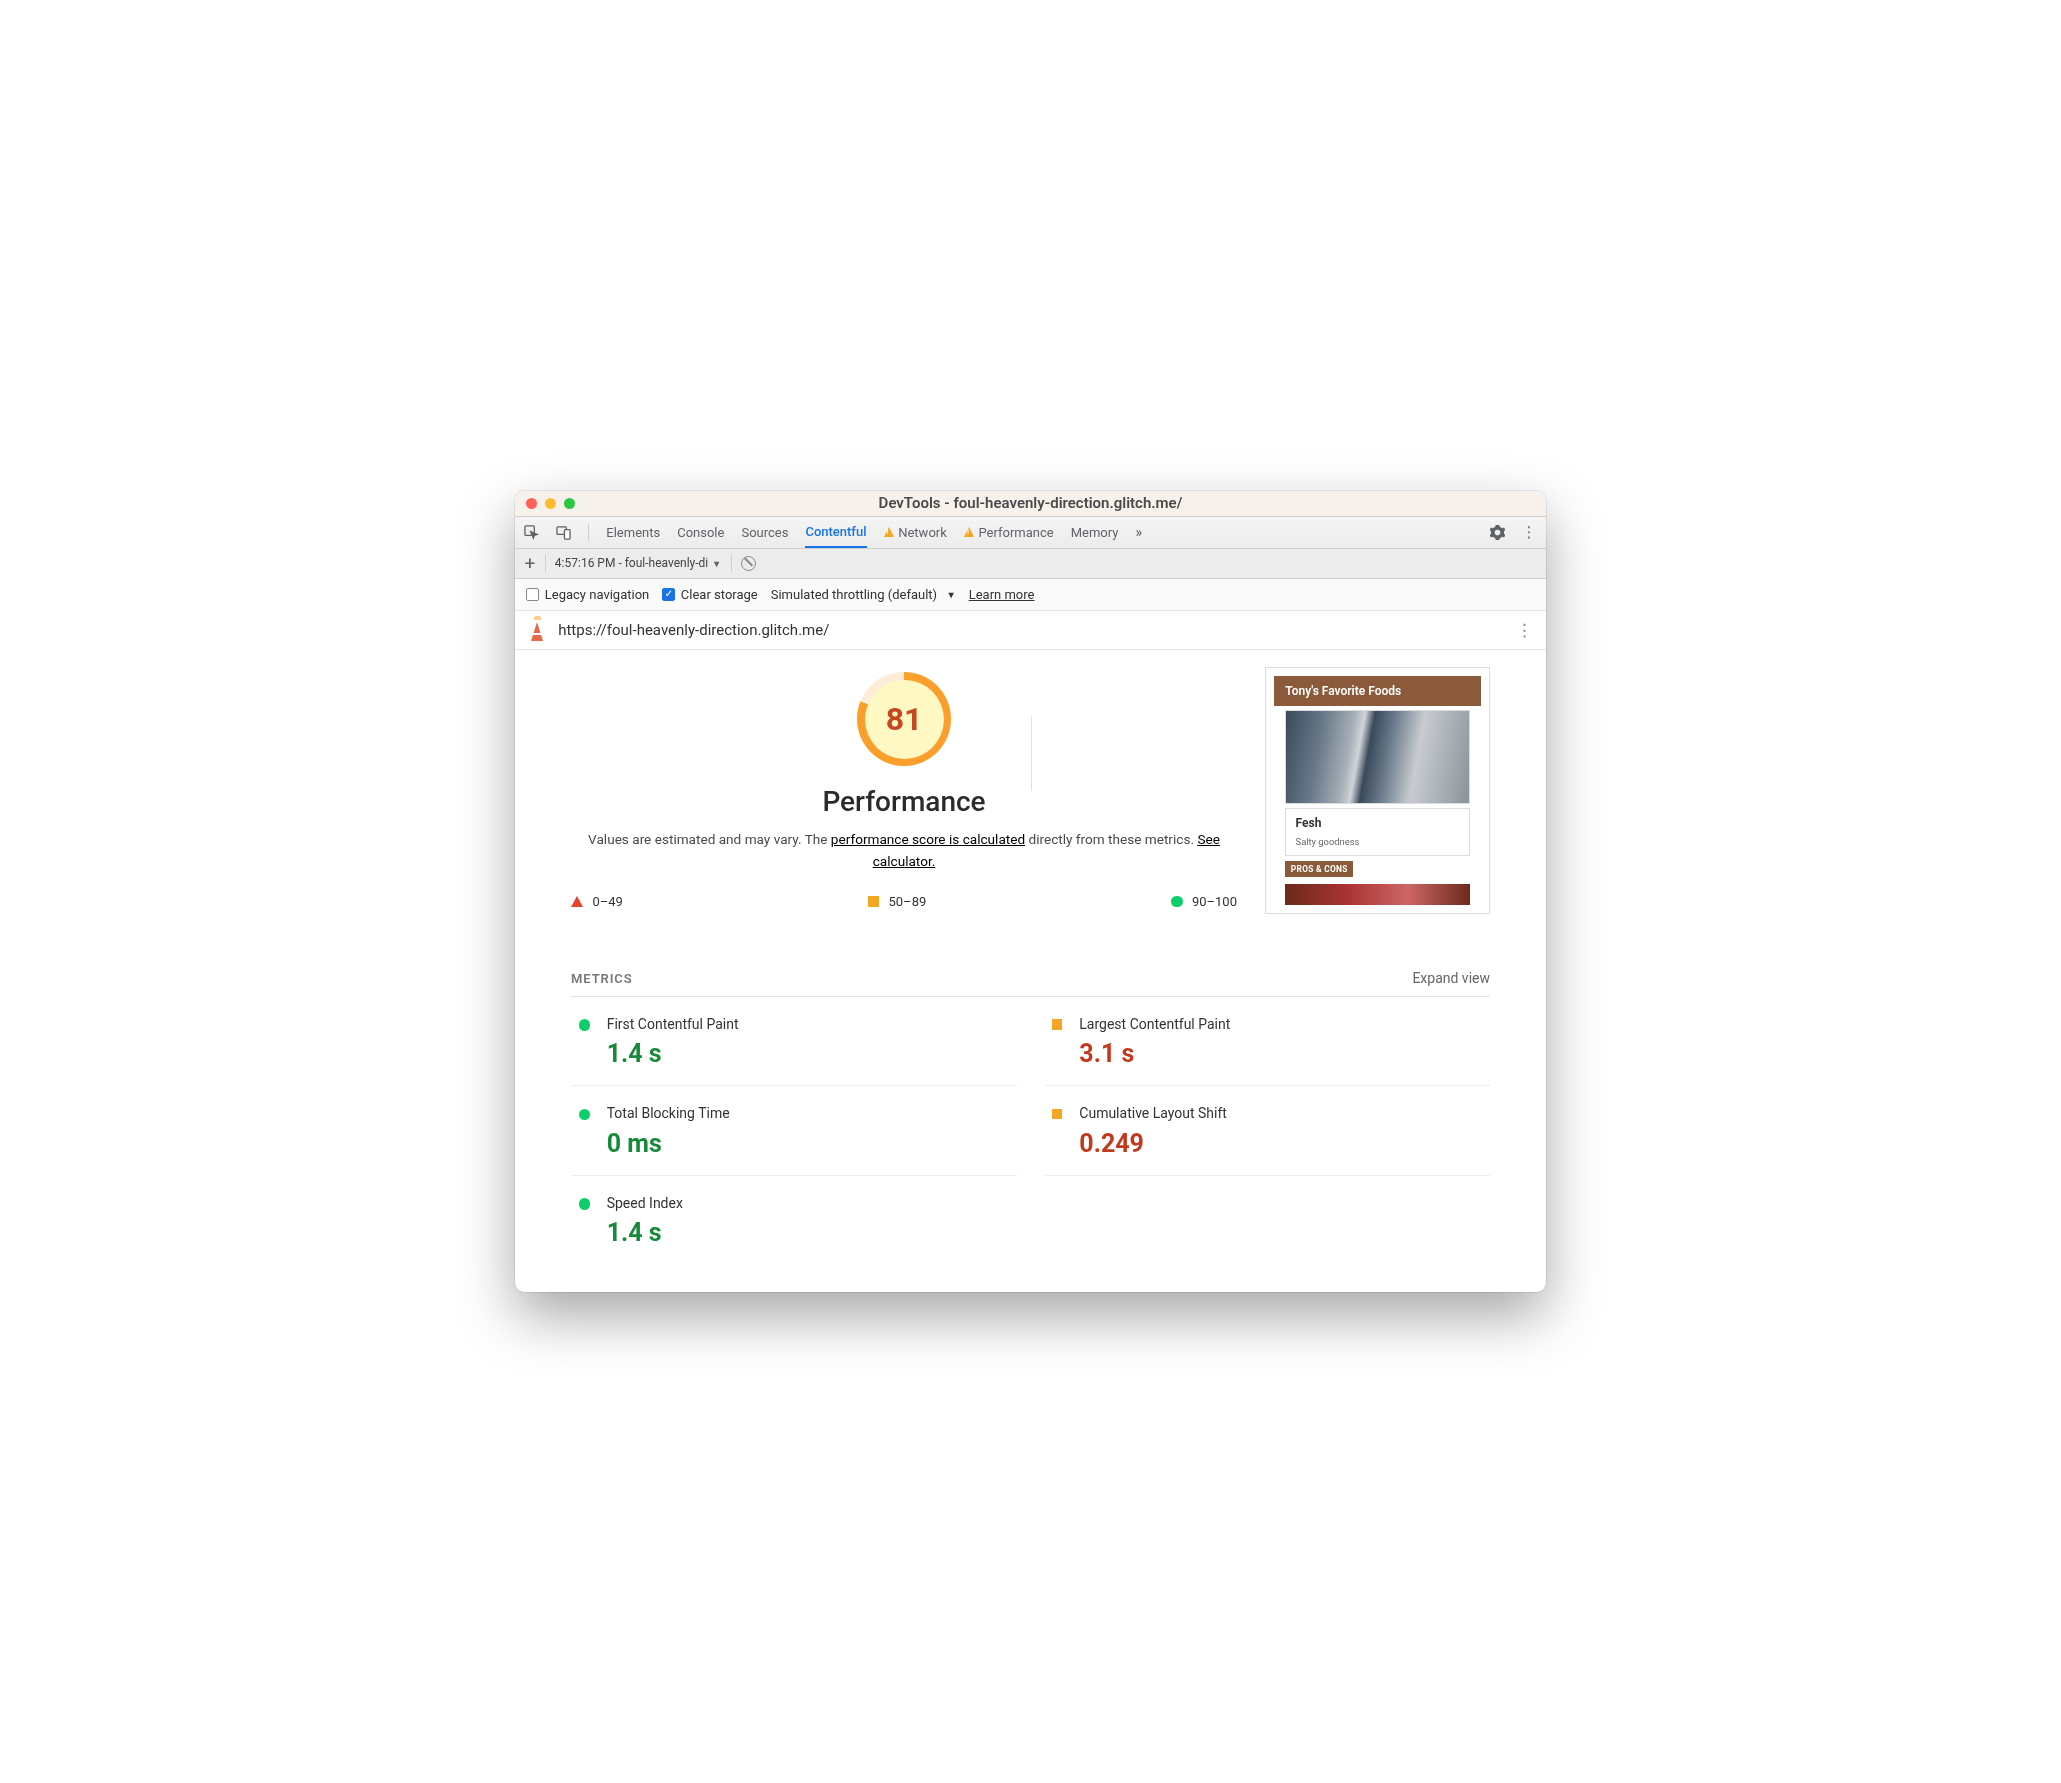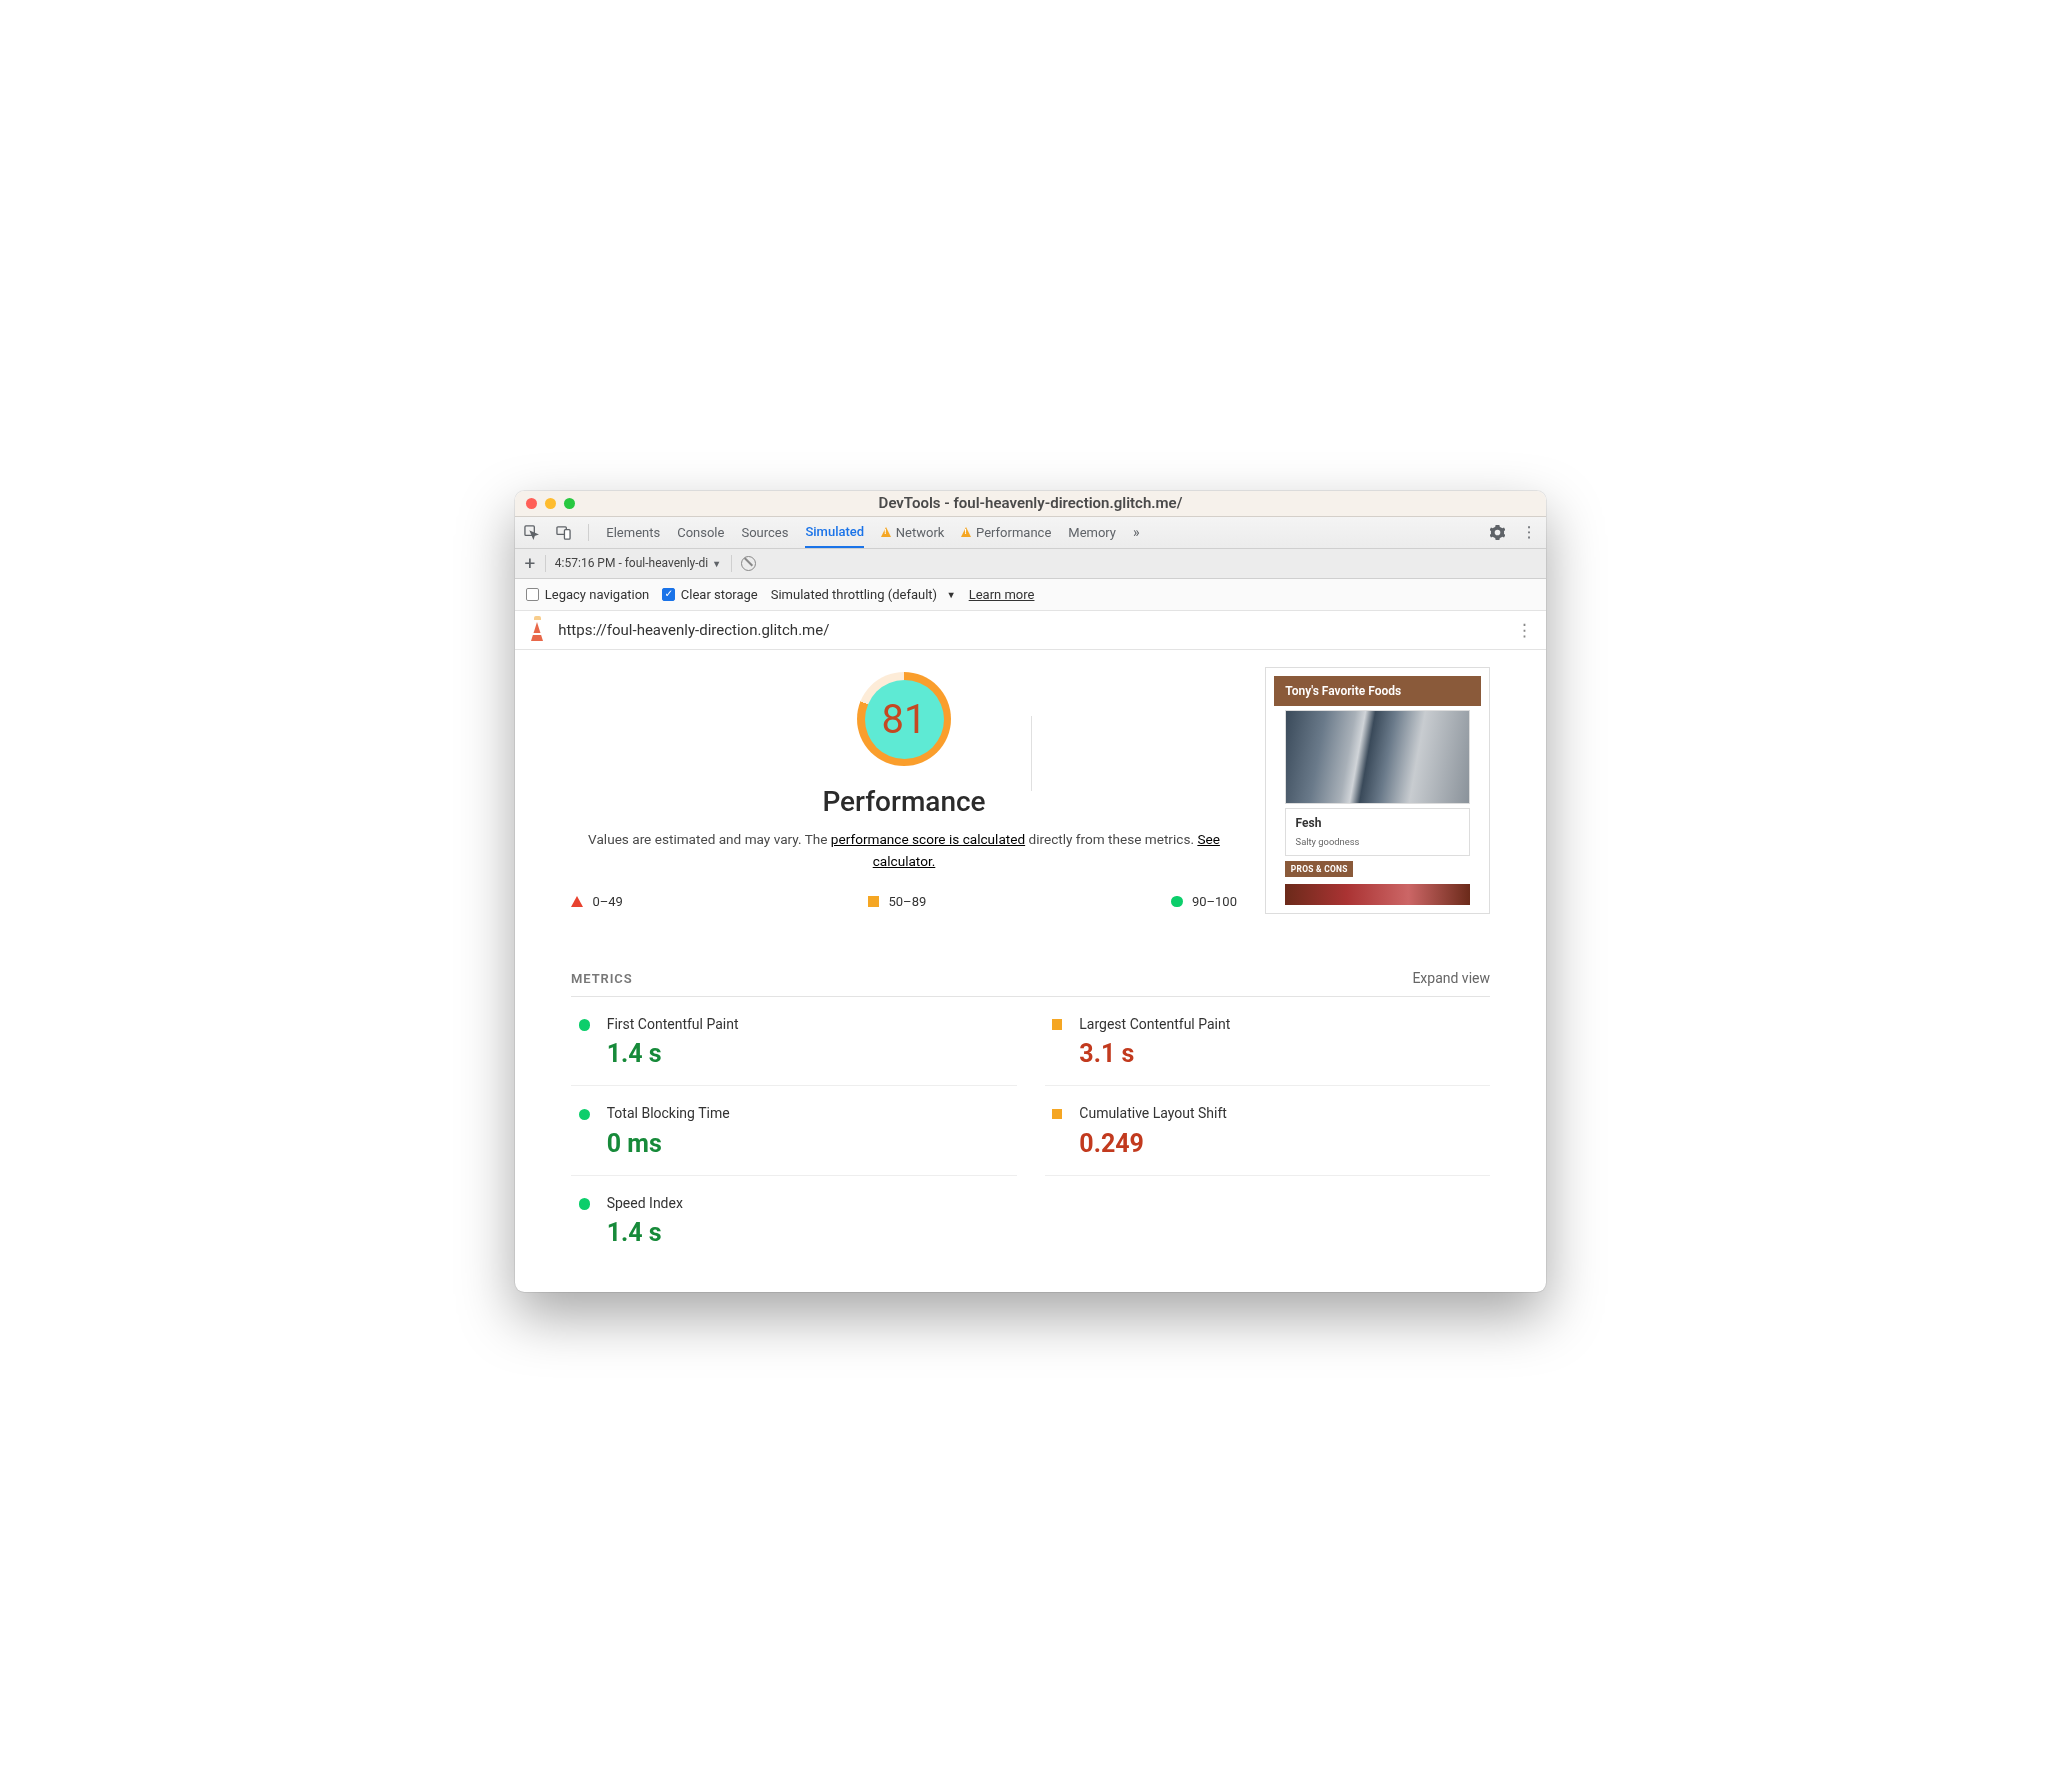--- a/index.html
+++ b/index.html
@@ -176,23 +176,23 @@
     width:0.9px;
     background:#e0e0e0;
   }
   .gauge-col { flex:1; text-align:center; }
   .gauge-wrap { display:inline-block; position:relative; width:94px;height:94px; margin-top:5.6px;}
   .gauge-ring {
     position:absolute; inset:0; border-radius:50%;
     background: conic-gradient(#fa9e2c 0deg, #fa9e2c var(--deg,292deg), #fdecd8 var(--deg,292deg) 360deg);
   }
   .gauge-inner {
-    position:absolute; inset:7.5px; background:#5eead4; border-radius:50%;
+    position:absolute; inset:7.5px; background:#fef9c3; border-radius:50%;
     display:flex;align-items:center;justify-content:center;
-    font-size:40px; font-weight:400; color:#c54822;
+    font-size:32px; font-weight:700; color:#c54822;
   }
   .gauge-title { font-size:28px; font-weight:500; margin-top:15px; color:#2b2b2b;}
   .gauge-desc { font-size:13.6px; color:#4a4a4a; margin-top:11.2px; line-height:1.55; }
   .gauge-desc a { color:#000000; text-decoration:underline; cursor:pointer; }
   .legend { display:flex; justify-content:space-between; gap:47px; margin-top:22.5px; font-size:13px; color:#333;}
   .legend .item{display:flex;align-items:center;gap:9.4px;}
   .tri-red{width:0;height:0;border-left:6.6px solid transparent;border-right:6.6px solid transparent;border-bottom:11.2px solid #e8422f;}
   .sq-orange{width:11.2px;height:11.2px;background:#f5a623;}
   .sq-orange-sm{width:10.3px;height:10.3px;background:#f5a623;}
   .dot-green{width:11.2px;height:11.2px;border-radius:50%;background:#0cce6b;}
@@ -274,21 +274,21 @@
     <span class="icon-btn device-icon">
       <svg viewBox="0 0 16 16" fill="none" stroke="#5f6368" stroke-width="1.4">
         <rect x="1" y="2" width="10" height="8" rx="1"></rect>
         <rect x="9" y="5" width="6" height="10" rx="1" fill="#fff"></rect>
       </svg>
     </span>
     <div class="divider-v"></div>
     <span class="tab">Elements</span>
     <span class="tab">Console</span>
     <span class="tab">Sources</span>
-    <span class="tab active">Simulated</span>
+    <span class="tab active">Contentful</span>
     <span class="tab">
       <span class="warn-tri"></span>
       <span>Network</span>
     </span>
     <span class="tab">
       <span class="warn-tri"></span>
       <span>Performance</span>
     </span>
     <span class="tab">Memory</span>
     <span class="icon-btn" style="font-size:14px;">»</span>

